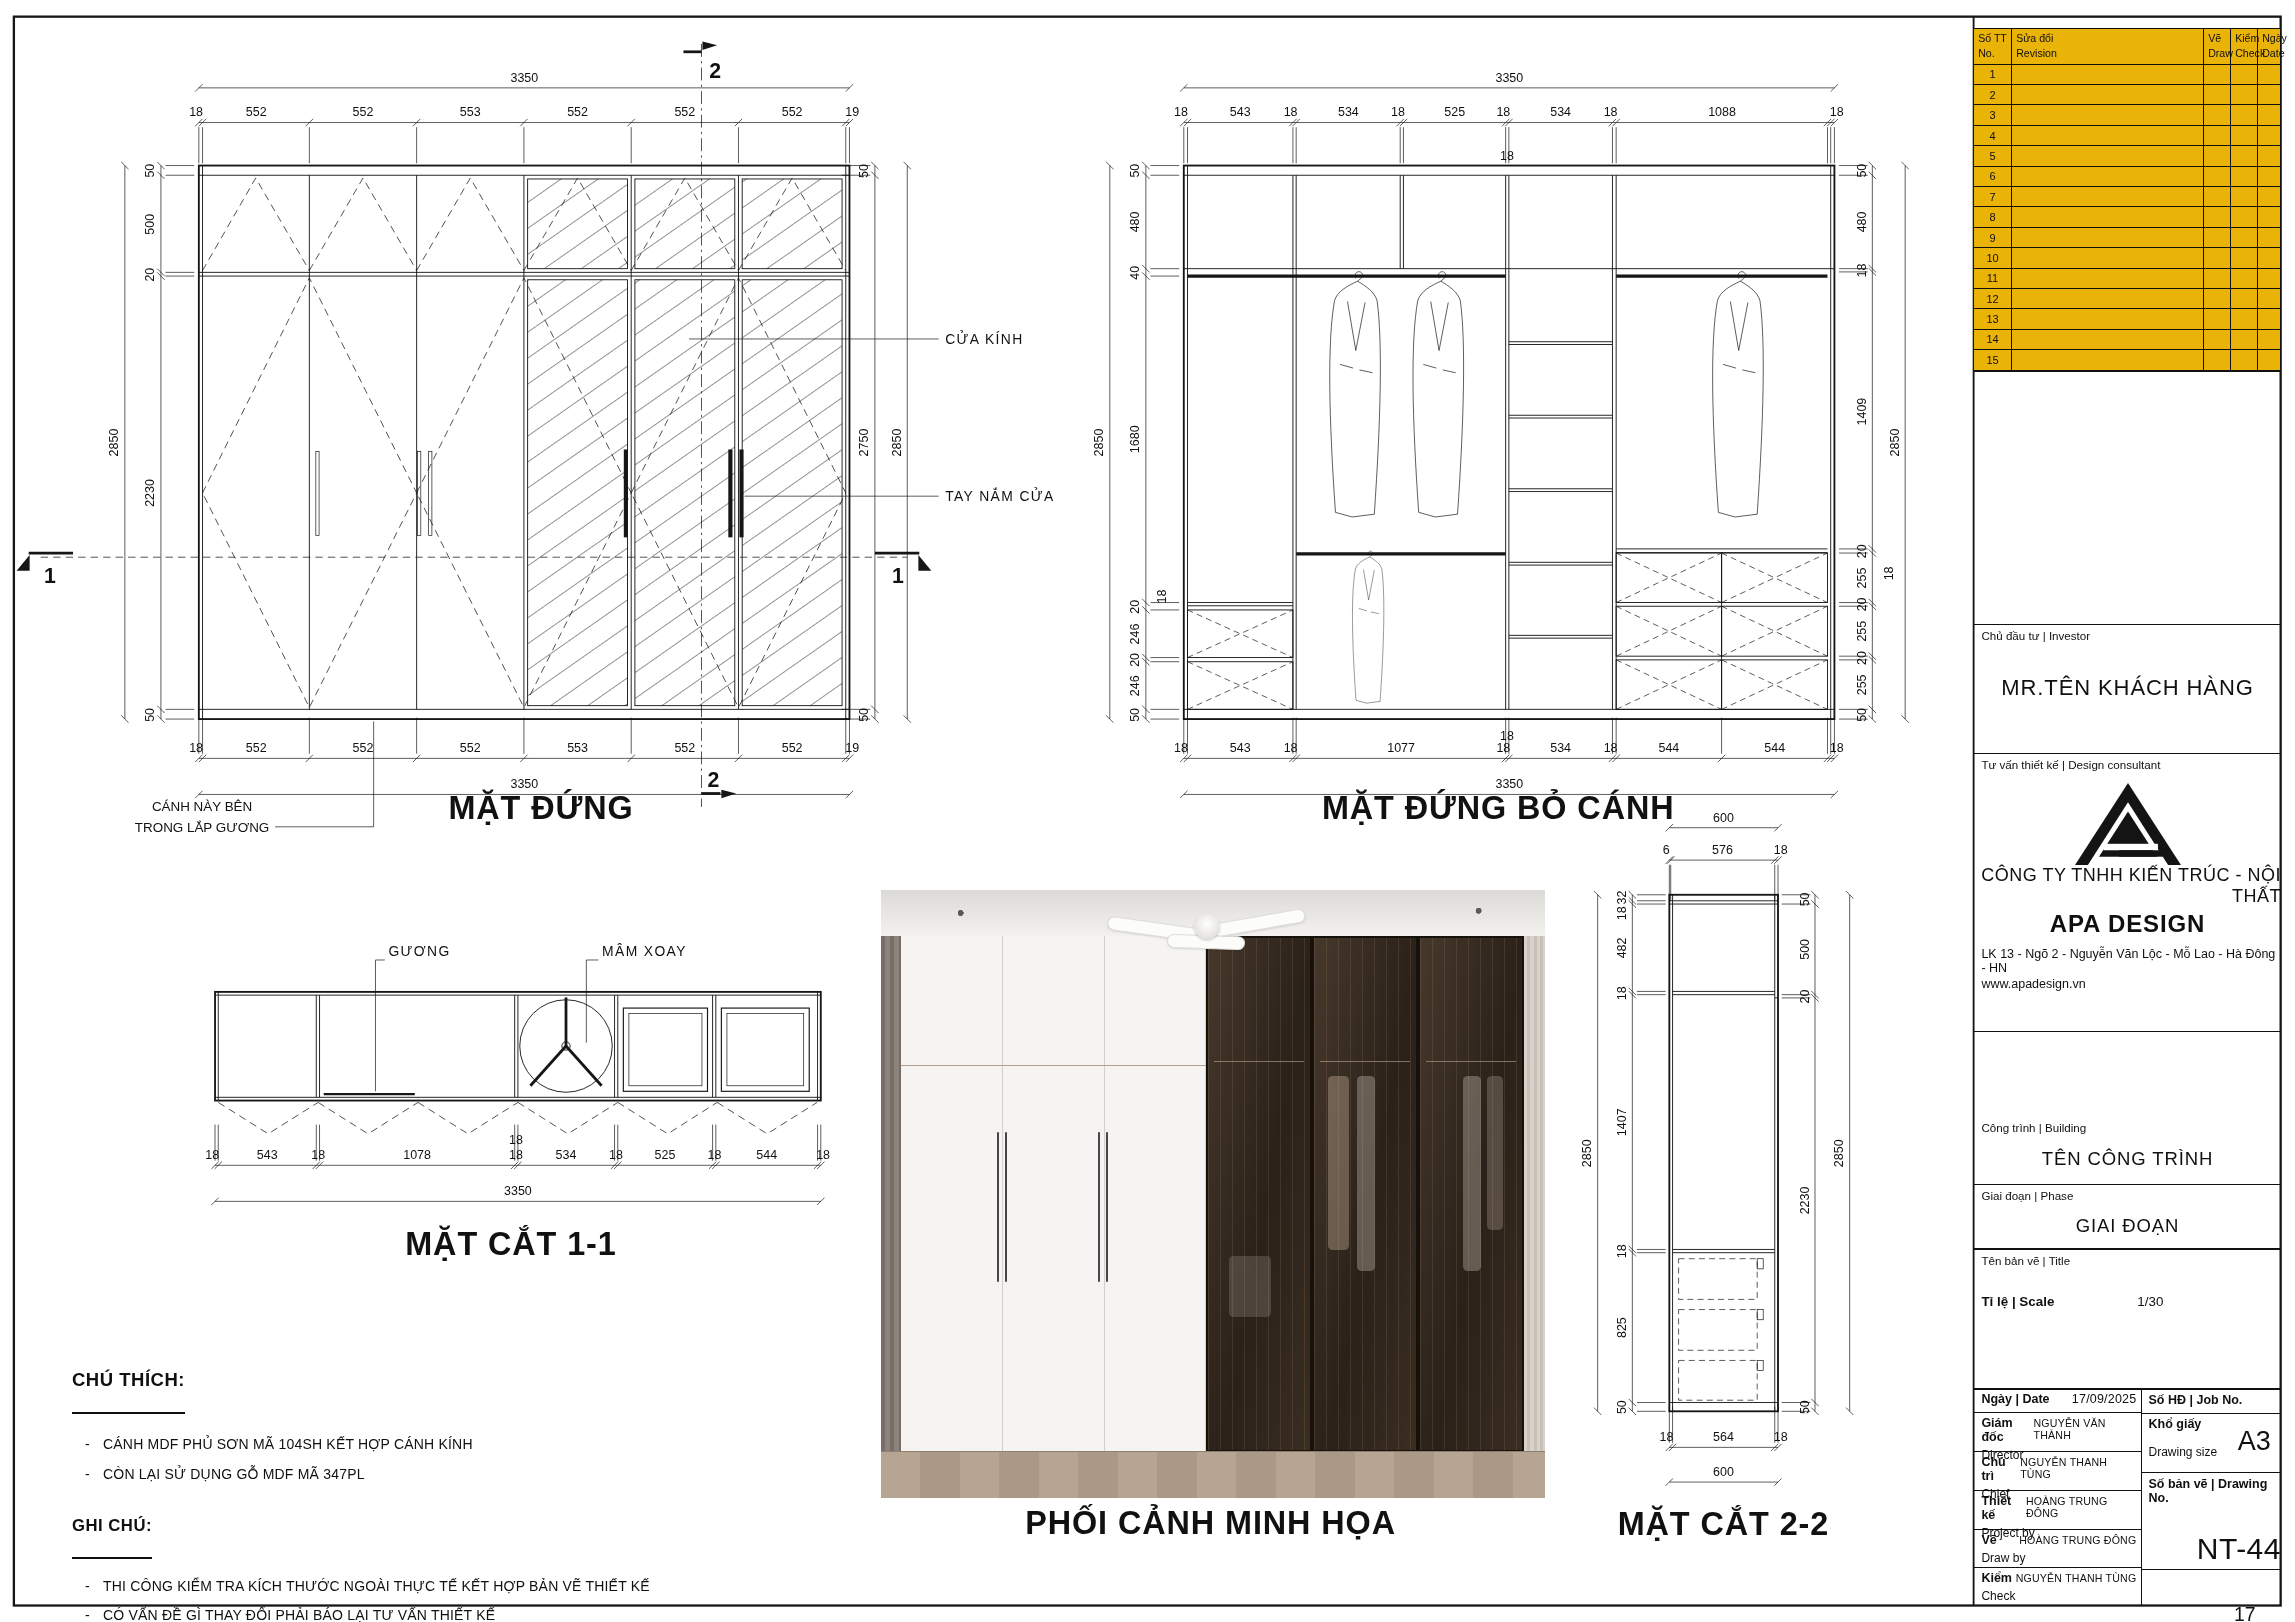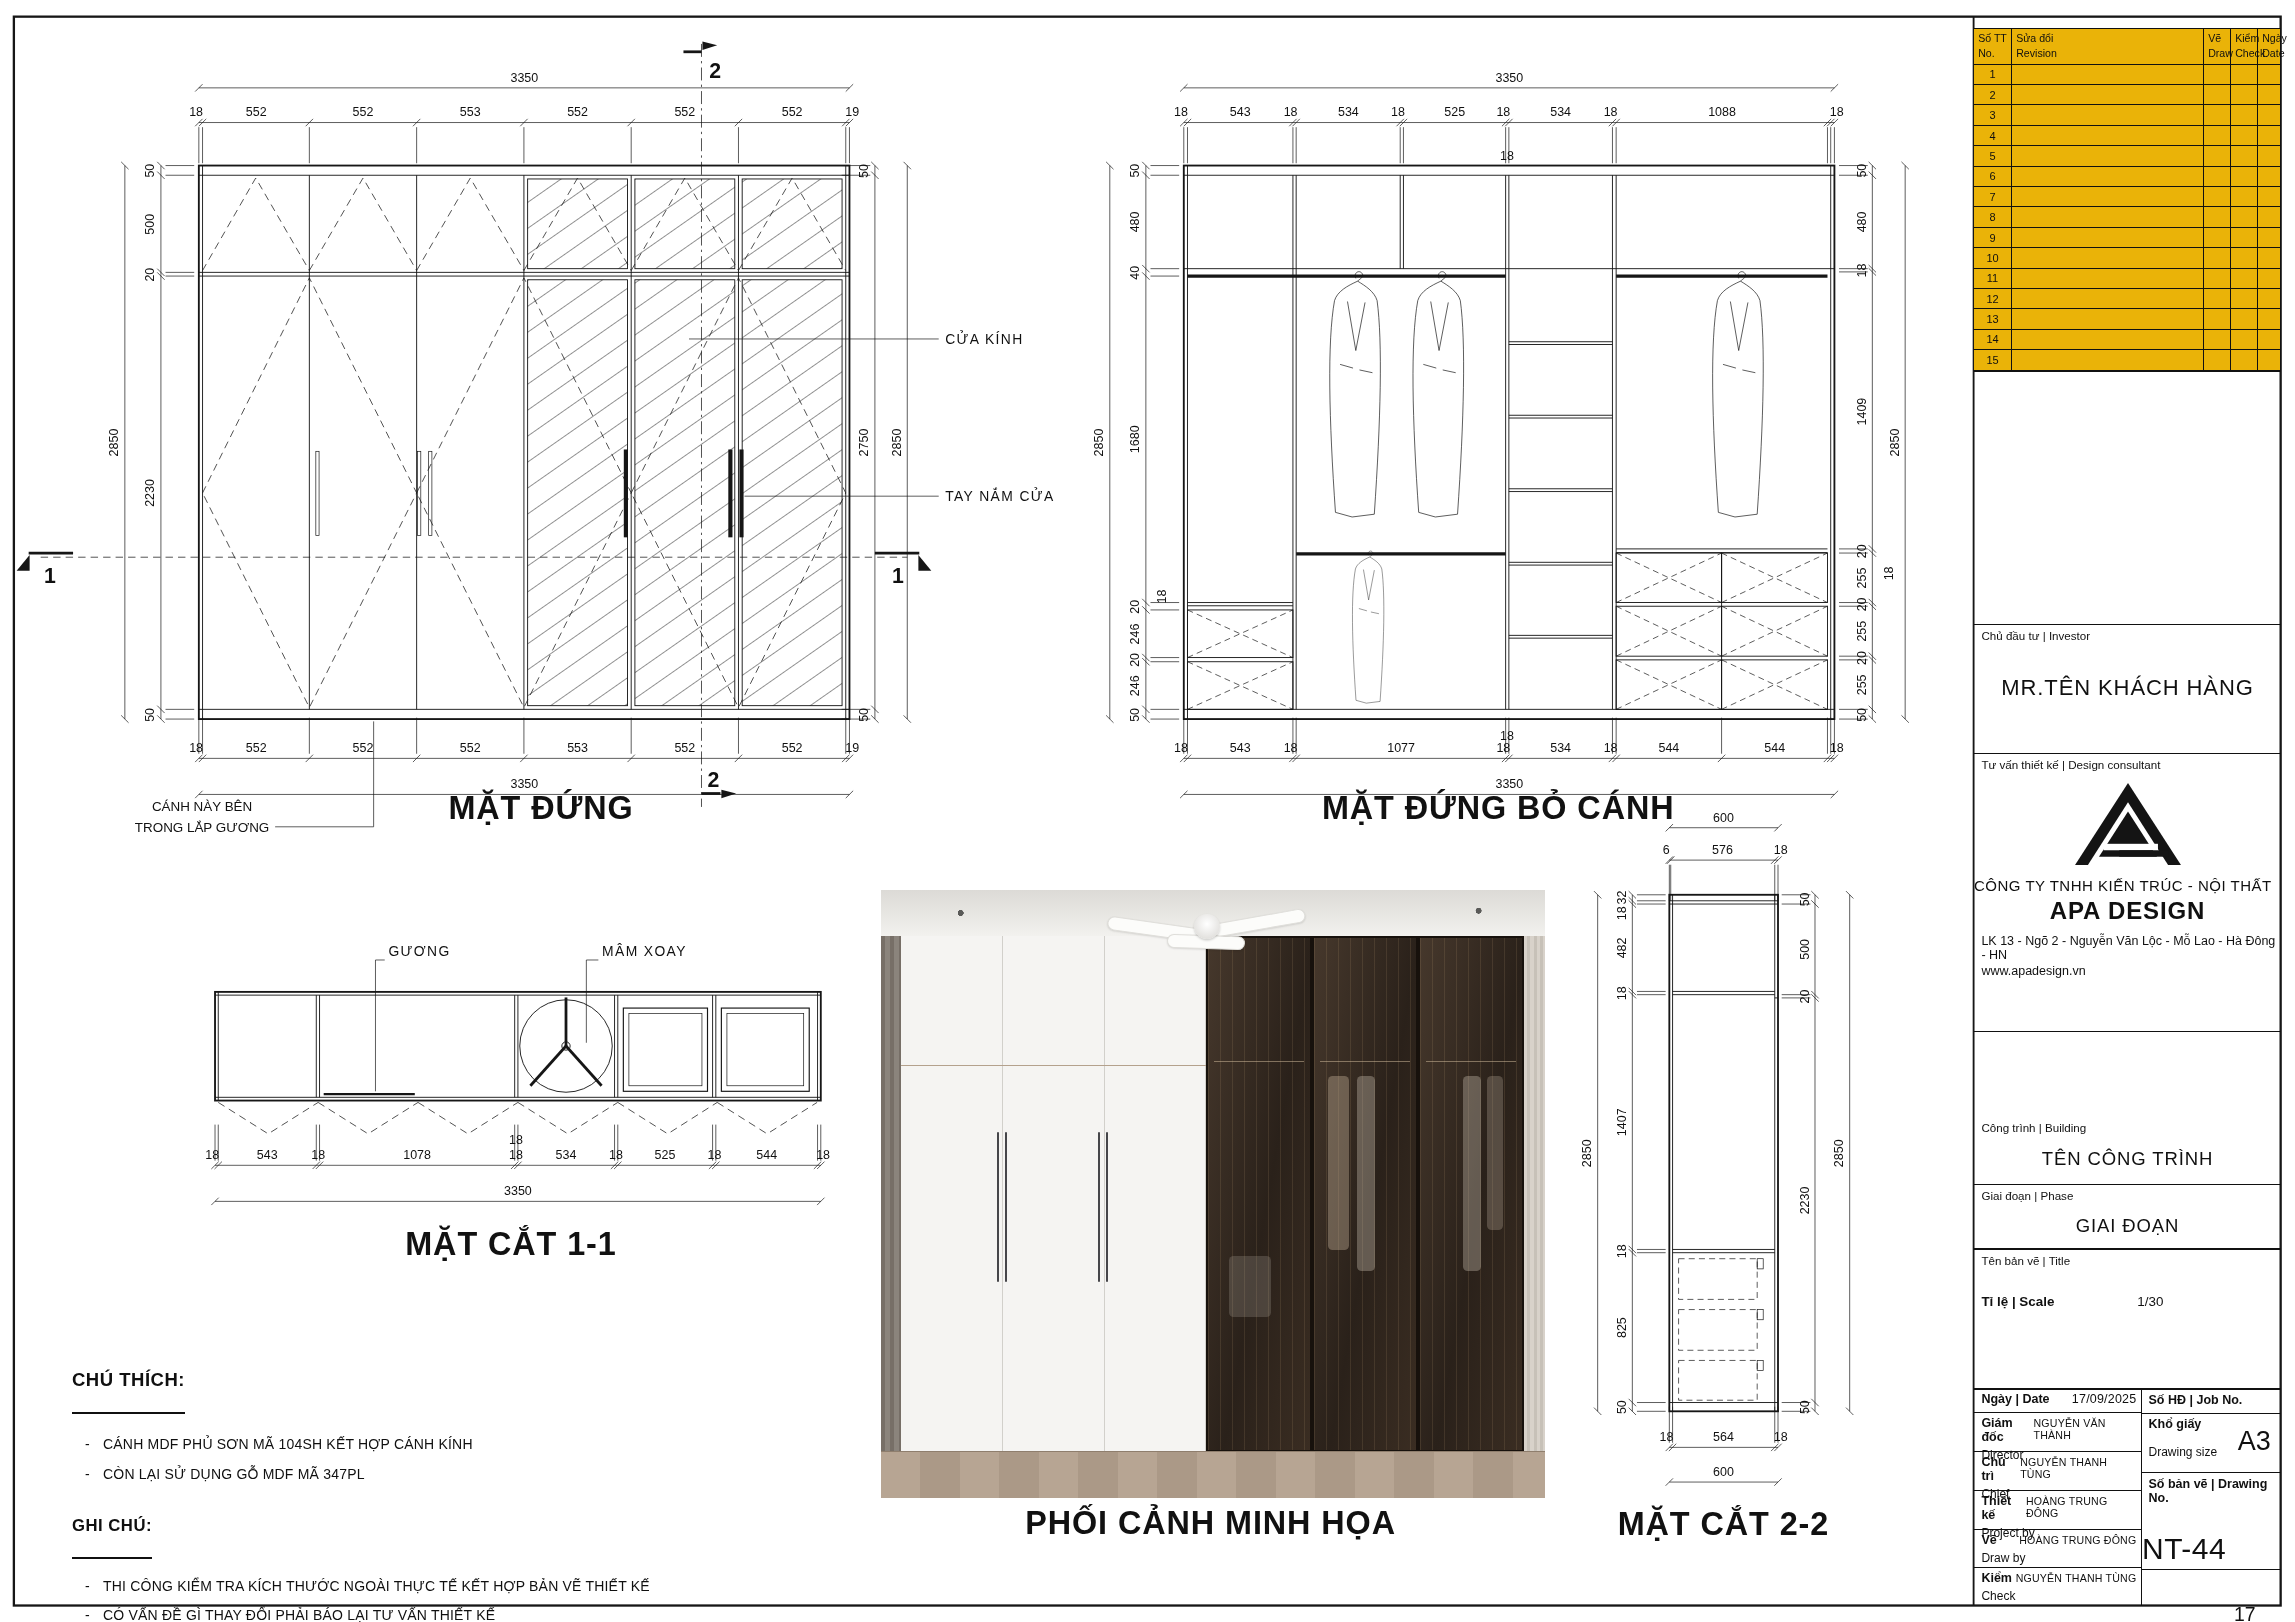--- a/index.html
+++ b/index.html
@@ -68,21 +68,21 @@
   .rrow{display:grid;grid-template-columns:38px 1fr 27px 27px 22px}
   .rrow > div{border-right:0.9px solid #111;border-bottom:0.9px solid #111;box-sizing:border-box}
   .rrow > div:last-child{border-right:none}
   .rhead > div{font-size:10.6px;line-height:1.4;padding:2.3px 1.9px 2.3px 4.2px;height:36px}
   .rbody > div{height:20.4px;font-size:11px;display:flex;align-items:center;justify-content:center}
   .rbody > div.rev-cell{justify-content:flex-start}
   .sec-investor{top:607px;height:130px;border-top:1.4px solid #111;border-bottom:1.9px solid #111}
   .sec-investor .val{font-size:22px;letter-spacing:0.9px;margin-top:33px}
   .sec-consult{top:737px;height:278px;border-bottom:1.4px solid #111}
   .logo{display:block;margin:12px auto 0;width:106px;height:82px}
-  .company1{font-size:15px;text-align:left;margin-top:12px;letter-spacing:0.5px}
+  .company1{font-size:18px;text-align:right;margin-top:0;letter-spacing:0.5px}
   .company2{font-size:24px;font-weight:bold;text-align:center;margin-top:2.8px;letter-spacing:0.9px}
   .addr{font-size:12.5px;padding:9.3px 0 0 7.4px}
   .web{font-size:12.5px;padding:1.9px 0 0 7.4px}
   .sec-project{top:1016px;height:84px;border-bottom:1.4px solid #111}
   .sec-project .val{font-size:18.5px;margin-top:20.4px;letter-spacing:0.9px}
   .sec-building{top:1100px;height:68px;border-bottom:1.4px solid #111}
   .sec-building .val{font-size:18.5px;margin-top:14px;letter-spacing:0.9px}
   .sec-phase{top:1168px;height:65px;border-bottom:2.8px solid #111}
   .sec-phase .val{font-size:18.5px;margin-top:13px;letter-spacing:0.9px}
   .sec-title{top:1233px;height:140px;border-bottom:2.8px solid #111}
@@ -98,21 +98,21 @@
   .nrow .nm{font-size:10.6px;letter-spacing:0.2px}
   .nrow .l2{font-size:12px;margin-top:4.6px}
   .r-date{height:24px}.r-p{height:39px}.r-last{border-bottom:none}
   .jobrow{height:24px;border-bottom:0.9px solid #111;font-size:12.5px;font-weight:bold;padding:3.7px 0 0 6.5px;box-sizing:border-box}
   .paperrow{height:59px;border-bottom:0.9px solid #111;position:relative;box-sizing:border-box}
   .paperrow .vi{font-size:12.5px;font-weight:bold;padding:3.7px 0 0 6.5px}
   .paperrow .en{font-size:12px;padding:14px 0 0 6.5px}
   .paperrow .val{position:absolute;right:10.2px;top:12px;font-size:27px}
   .dwgrow{height:97px;border-bottom:0.9px solid #111;position:relative;box-sizing:border-box}
   .dwgrow .lab{font-size:12.5px;font-weight:bold;padding:4.6px 0 0 6.5px}
-  .dwgrow .val{text-align:left;font-size:30px;margin-top:27px;letter-spacing:0.5px}
+  .dwgrow .val{text-align:right;font-size:30px;margin-top:27px;letter-spacing:0.5px}
   .pagenum{position:absolute;left:2234px;top:1603px;font-size:19.4px;color:#111}
 </style>
 </head>
 <body>
 
 <div class="sheet">
 
 <svg class="cad" viewBox="0 0 4963 3508">
   <defs>
     <pattern id="h" width="46" height="46" patternUnits="userSpaceOnUse" patternTransform="rotate(55)">

